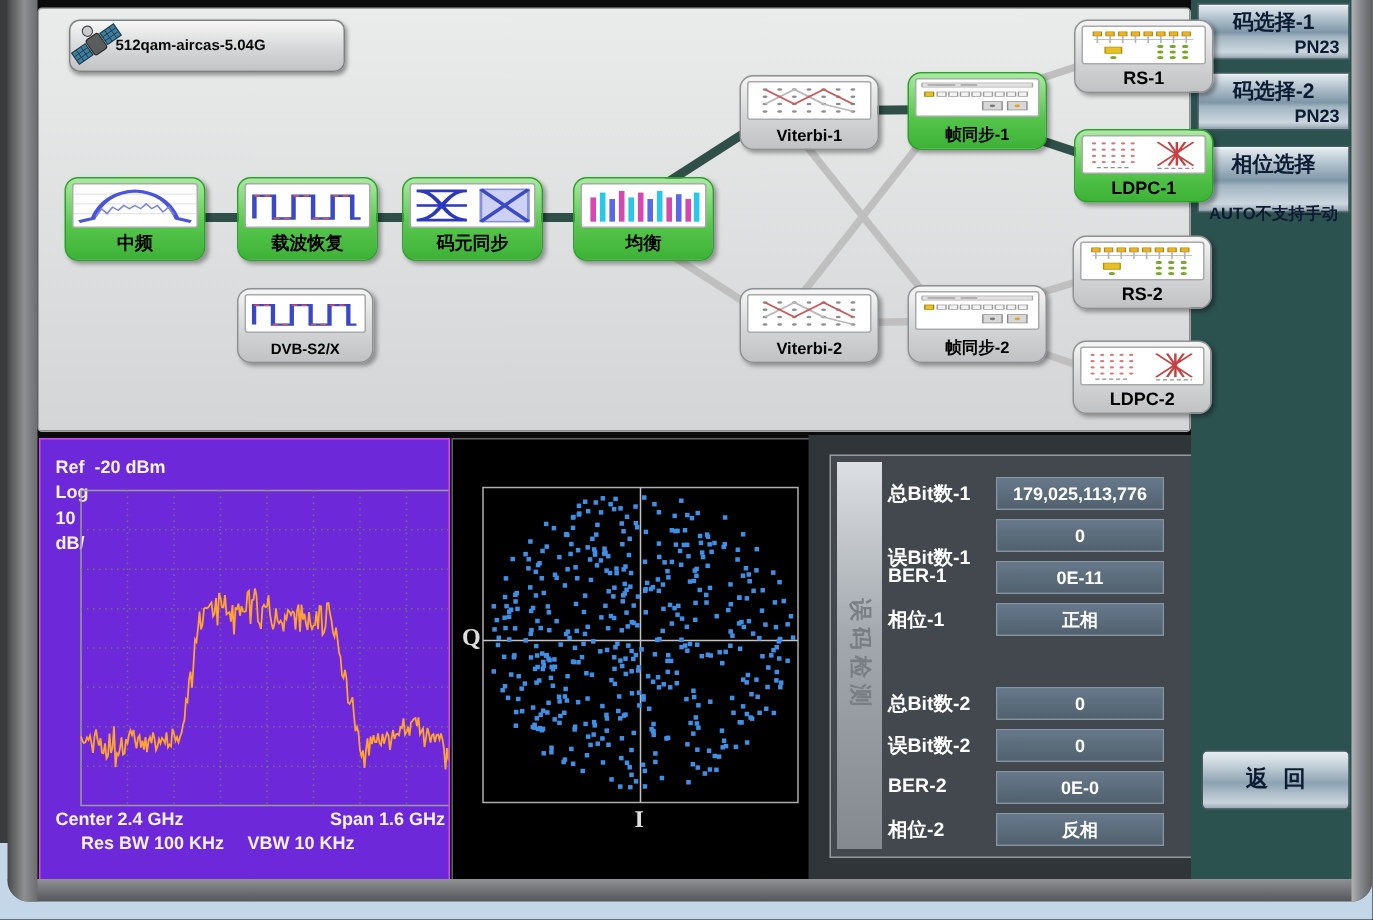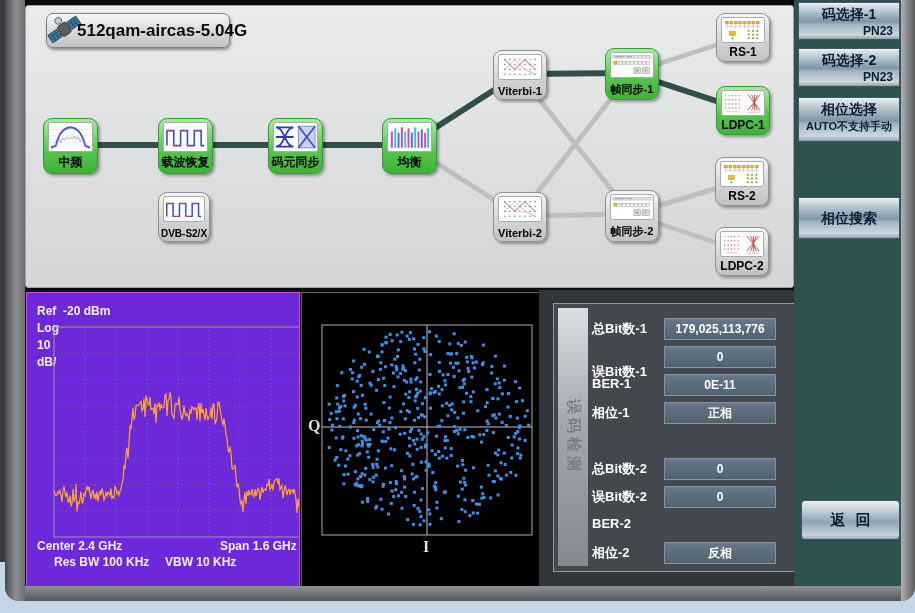--- a/index.html
+++ b/index.html
@@ -17,23 +17,23 @@
     background:linear-gradient(90deg,#b0b2b4,#85878a 45%,#5d5f61);border-bottom-right-radius:14px;z-index:40;}
   .frame-bottom{position:absolute;left:5px;top:586px;width:910px;height:15px;
     background:linear-gradient(180deg,#8f9194,#54565a);border-radius:0 0 14px 14px;z-index:39;}
   
   .diagram-panel{position:absolute;left:25px;top:5px;width:767px;height:281px;
     background:linear-gradient(180deg,#eaebeb,#d4d5d6);border:1px solid #9fa1a3;border-radius:3px;}
   .links{position:absolute;left:0;top:0;z-index:1;}
   .title-btn{position:absolute;left:20px;top:7px;width:182px;height:33px;z-index:3;
     background:linear-gradient(180deg,#f7f7f7,#d9dadb 50%,#c2c3c4);
     border:1px solid #7e8082;border-radius:7px;box-shadow:1px 2px 3px rgba(0,0,0,.4);}
-  .title-btn .txt{position:absolute;left:30px;top:0;line-height:33px;font-weight:bold;font-size:17px;color:#0a0a0a;white-space:nowrap;}
+  .title-btn .txt{position:absolute;left:30px;top:0;line-height:33px;font-weight:bold;font-size:10px;color:#0a0a0a;white-space:nowrap;}
   .sat{position:absolute;left:-4px;top:-6px;width:42px;height:42px;}
-  .blk{position:absolute;z-index:2;border-radius:9px;box-shadow:2px 2px 3px rgba(0,0,0,.35);}
+  .blk{position:absolute;z-index:2;border-radius:9px;box-shadow:2px 2px 3px rgba(0,0,0,.35);padding-left:39px;}
   .blk.green{background:linear-gradient(180deg,#a9ec9f,#55c44b 60%,#3db237);border:1px solid #2e9e2e;}
   .blk.gray{background:linear-gradient(180deg,#f5f5f5,#d2d3d4 60%,#c1c2c3);border:1px solid #8e9092;}
   .blk-icon{position:absolute;left:4px;top:3px;right:4px;height:28px;background:#fff;
     border:1px solid #a8aaac;border-radius:2px;overflow:hidden;}
   .blk-sm .blk-icon{height:24px;}
   .blk-label{position:absolute;left:50%;transform:translateX(-50%);bottom:2px;white-space:nowrap;
     font-weight:bold;font-size:12px;color:#000;}
   .b-zf{left:17px;top:112px;width:53px;height:54px;}
   .b-zb{left:132px;top:112px;width:53px;height:54px;}
   .b-my{left:242px;top:112px;width:53px;height:54px;}
@@ -979,38 +979,36 @@
   <div class="ber-value" style="top:42px;">0</div>
   <div class="ber-label" style="top:72px;">BER-1</div>
   <div class="ber-value" style="top:70px;">0E-11</div>
   <div class="ber-label" style="top:100px;">相位-1</div>
   <div class="ber-value" style="top:98px;">正相</div>
   <div class="ber-label" style="top:156px;">总Bit数-2</div>
   <div class="ber-value" style="top:154px;">0</div>
   <div class="ber-label" style="top:184px;">误Bit数-2</div>
   <div class="ber-value" style="top:182px;">0</div>
   <div class="ber-label" style="top:212px;">BER-2</div>
+  <div class="ber-value" style="top:210px;">0E-0</div>
   <div class="ber-label" style="top:240px;">相位-2</div>
   <div class="ber-value" style="top:238px;">反相</div>
 </div>
 
 <div class="sidebar">
   <div class="sbtn" style="top:2px;height:36px;">
     <span class="l1">码选择-1</span>
     <span class="l2">PN23</span>
   </div>
   <div class="sbtn" style="top:48px;height:37px;">
     <span class="l1">码选择-2</span>
     <span class="l2">PN23</span>
   </div>
   <div class="sbtn center-sub" style="top:97px;height:43px;">
     <span class="l1">相位选择</span>
-    <span class="l2" style="font-size:11px;">AUTO不支持手动</span>
-  </div>
-  <div class="sbtn one-line" style="top:197px;height:40px;">
-    <span class="l1" style="line-height:40px;">相位搜索</span>
+    <span class="l2" style="font-size:11px;margin-top:16px;">AUTO不支持手动</span>
   </div>
   <div class="btn-return">返回</div>
 </div>
 
 <div class="frame-left"></div>
 <div class="frame-right"></div>
 <div class="frame-bottom"></div>
 
 </body></html>

